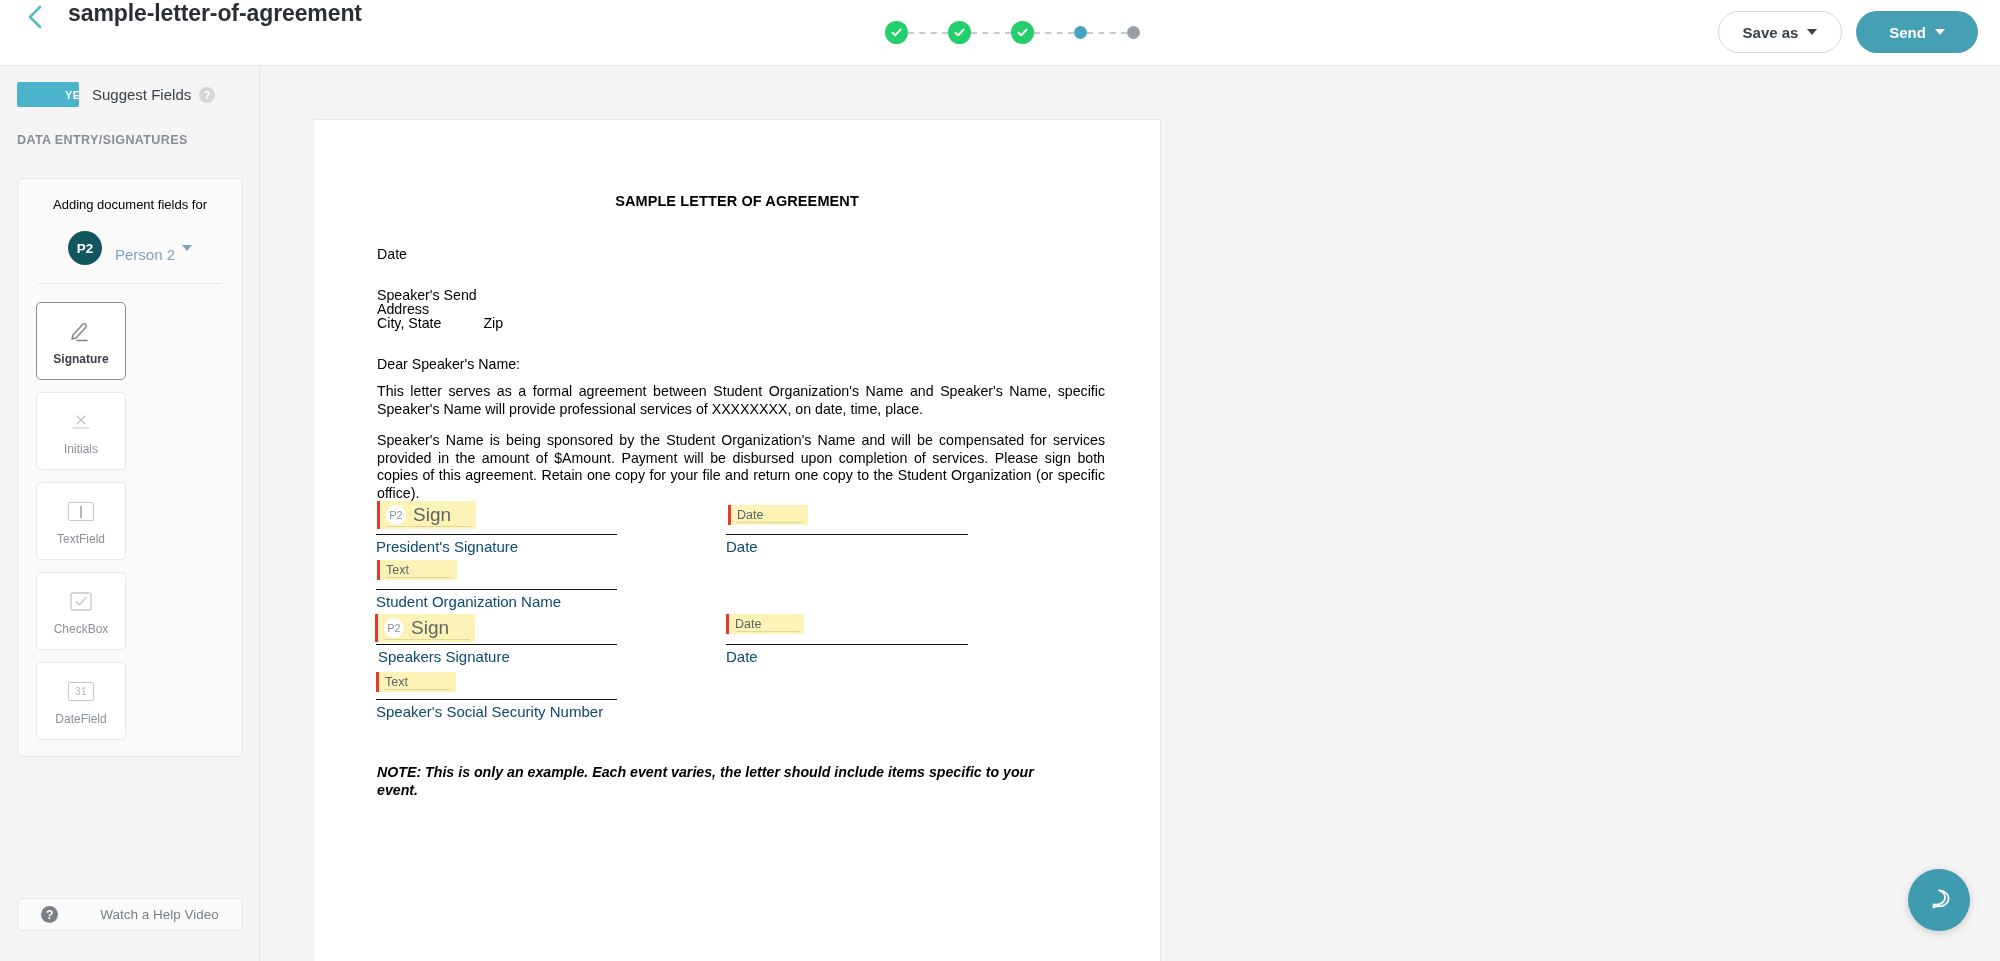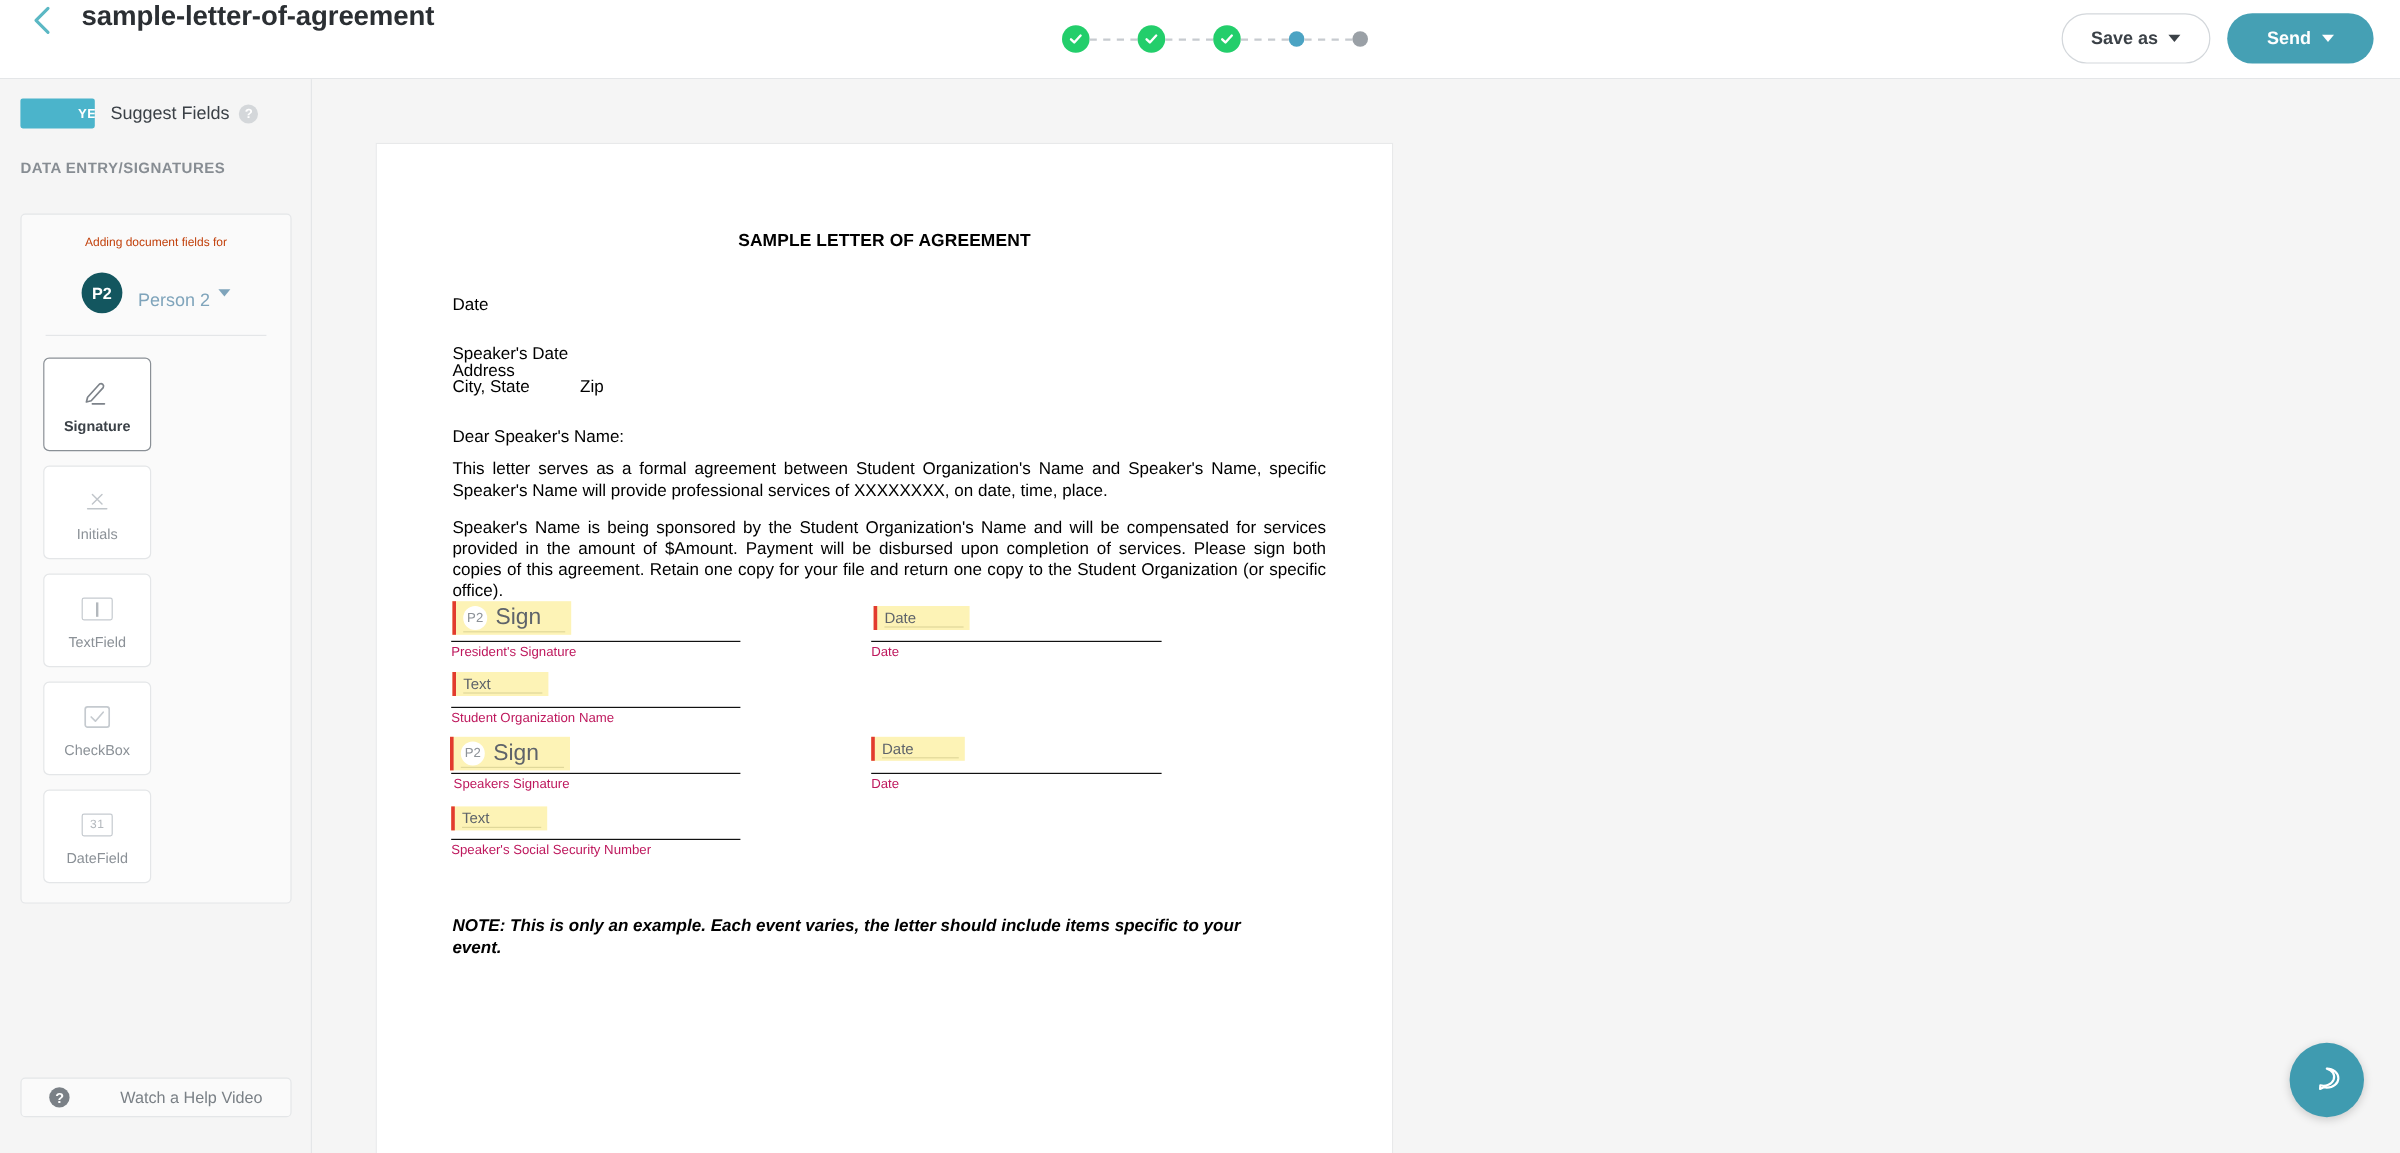--- a/index.html
+++ b/index.html
@@ -128,21 +128,21 @@
 
   .fields-card {
     position: absolute; left: 17px; top: 112px;
     width: 226px;
     background: #fafafa;
     border: 1px solid #e4e6e8;
     border-radius: 4px;
     padding: 18px 0 16px 0;
   }
   .adding-for {
-    text-align: center; font-size: 10px; color: #c2410c;
+    text-align: center; font-size: 13px; color: #000000;
   }
   .person-row {
     margin-top: 19px;
     display: flex; align-items: center; justify-content: center;
     cursor: pointer;
   }
   .avatar {
     width: 34px; height: 34px; border-radius: 50%;
     background: #13565f; color: #ffffff;
     font-size: 13.5px; font-weight: 700;
@@ -251,21 +251,21 @@
   }
   .zip-gap { display: inline-block; width: 42px; }
 
   
   .sig-line {
     position: absolute; height: 0;
     border-top: 1.4px solid #111;
   }
   .sig-caption {
     position: absolute;
-    font-size: 11px; color: #be185d;
+    font-size: 15px; color: #0c4a6e;
   }
 
   
   .field {
     position: absolute;
     background: #fdf3b6;
     border-left: 3px solid #e23b2e;
     display: flex; align-items: center;
     cursor: pointer;
   }
@@ -429,21 +429,21 @@
   </div>
 </div>
 
 <div class="canvas">
   <div class="page">
 
     <div class="doc-title-line">SAMPLE LETTER OF AGREEMENT</div>
 
     <div class="doc-text" style="left:63px; top:126px;">Date</div>
 
-    <div class="doc-text" style="left:63px; top:167px;">Speaker's Date</div>
+    <div class="doc-text" style="left:63px; top:167px;">Speaker's Send</div>
     <div class="doc-text" style="left:63px; top:181px;">Address</div>
     <div class="doc-text" style="left:63px; top:195px;">
       <span>City, State</span><span class="zip-gap"></span><span>Zip</span>
     </div>
 
     <div class="doc-text" style="left:63px; top:236px;">Dear Speaker's Name:</div>
 
     <div class="doc-text justified" style="left:63px; top:263px; width:728px;">This letter serves as a formal agreement between Student Organization's Name and Speaker's Name, specific Speaker's Name will provide professional services of XXXXXXXX, on date, time, place.</div>
 
     <div class="doc-text justified" style="left:63px; top:312px; width:728px;">Speaker's Name is being sponsored by the Student Organization's Name and will be compensated for services provided in the amount of $Amount. Payment will be disbursed upon completion of services. Please sign both copies of this agreement. Retain one copy for your file and return one copy to the Student Organization (or specific office).</div>

